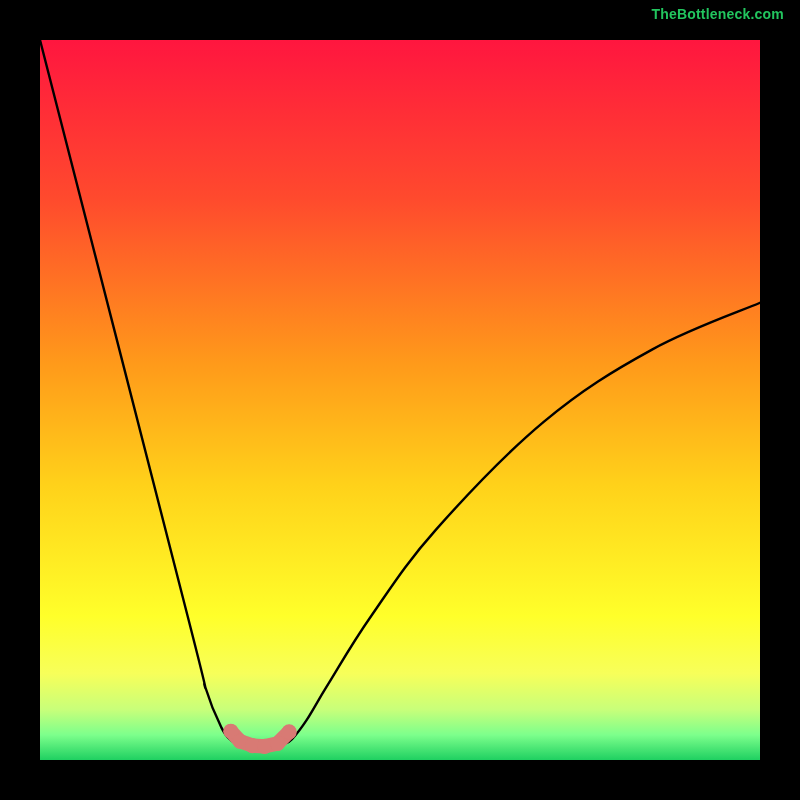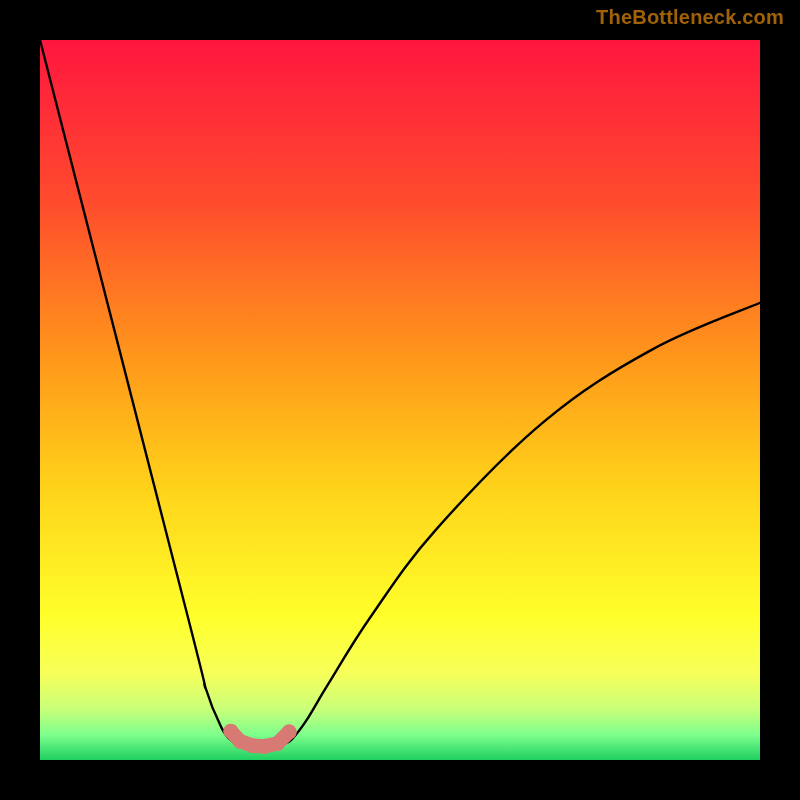--- a/index.html
+++ b/index.html
@@ -32,23 +32,23 @@
   }
   .curve {
     position: absolute;
     inset: 0;
   }
   .watermark {
     position: absolute;
     top: 6px;
     right: 16px;
     font-family: Arial, Helvetica, sans-serif;
-    font-size: 20px;
+    font-size: 14px;
     font-weight: 600;
-    color: #a16207;
+    color: #22c55e;
     letter-spacing: 0.2px;
   }
 </style>
 </head>
 <body>
 
 <div class="frame">
 
   <div class="plot-area">
 

